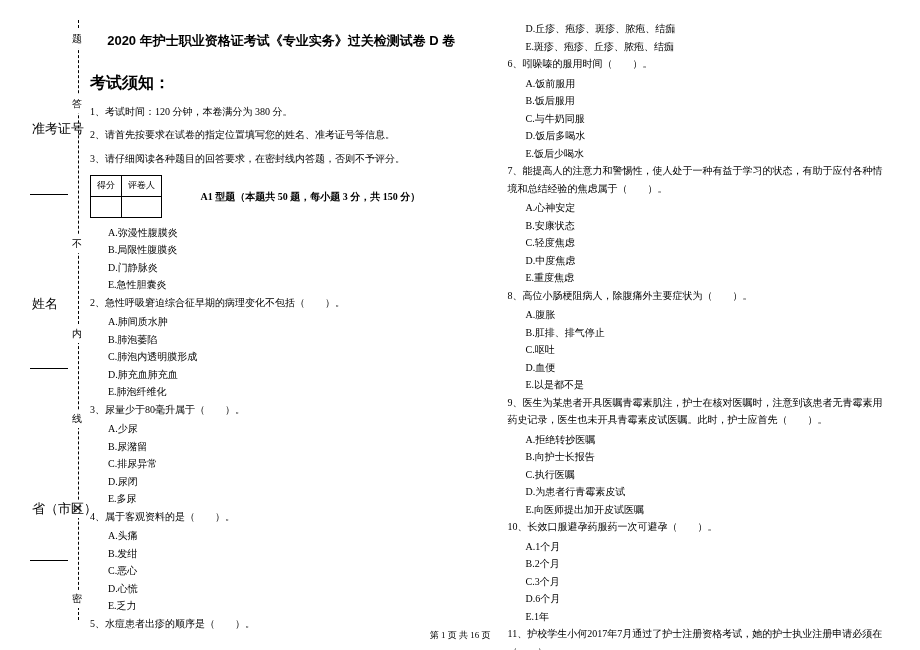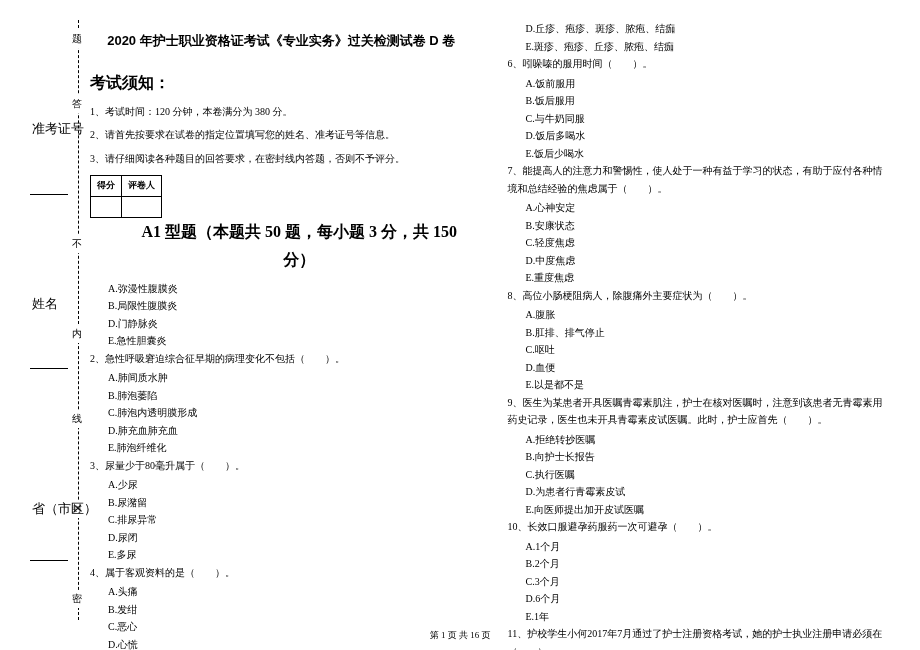--- a/index.html
+++ b/index.html
@@ -74,31 +74,30 @@
       font-size: 16px;
       margin-bottom: 6px;
     }
     .instr {
       margin-bottom: 6px;
     }
     .score-table {
       border-collapse: collapse;
       display: inline-block;
       vertical-align: middle;
-      font-weight: bold;
     }
     .score-table td {
       border: 1px solid #000;
       padding: 2px 6px;
       font-size: 9px;
     }
     .section-title {
       text-align: center;
       font-weight: bold;
-      font-size: 16px;
+      font-size: 10px;
       display: inline-block;
       margin-left: 36px;
       vertical-align: middle;
     }
     .score-row {
       margin: 8px 0 6px;
     }
     .q { margin-bottom: 2px; }
     .opt { padding-left: 18px; }
     .footer {

